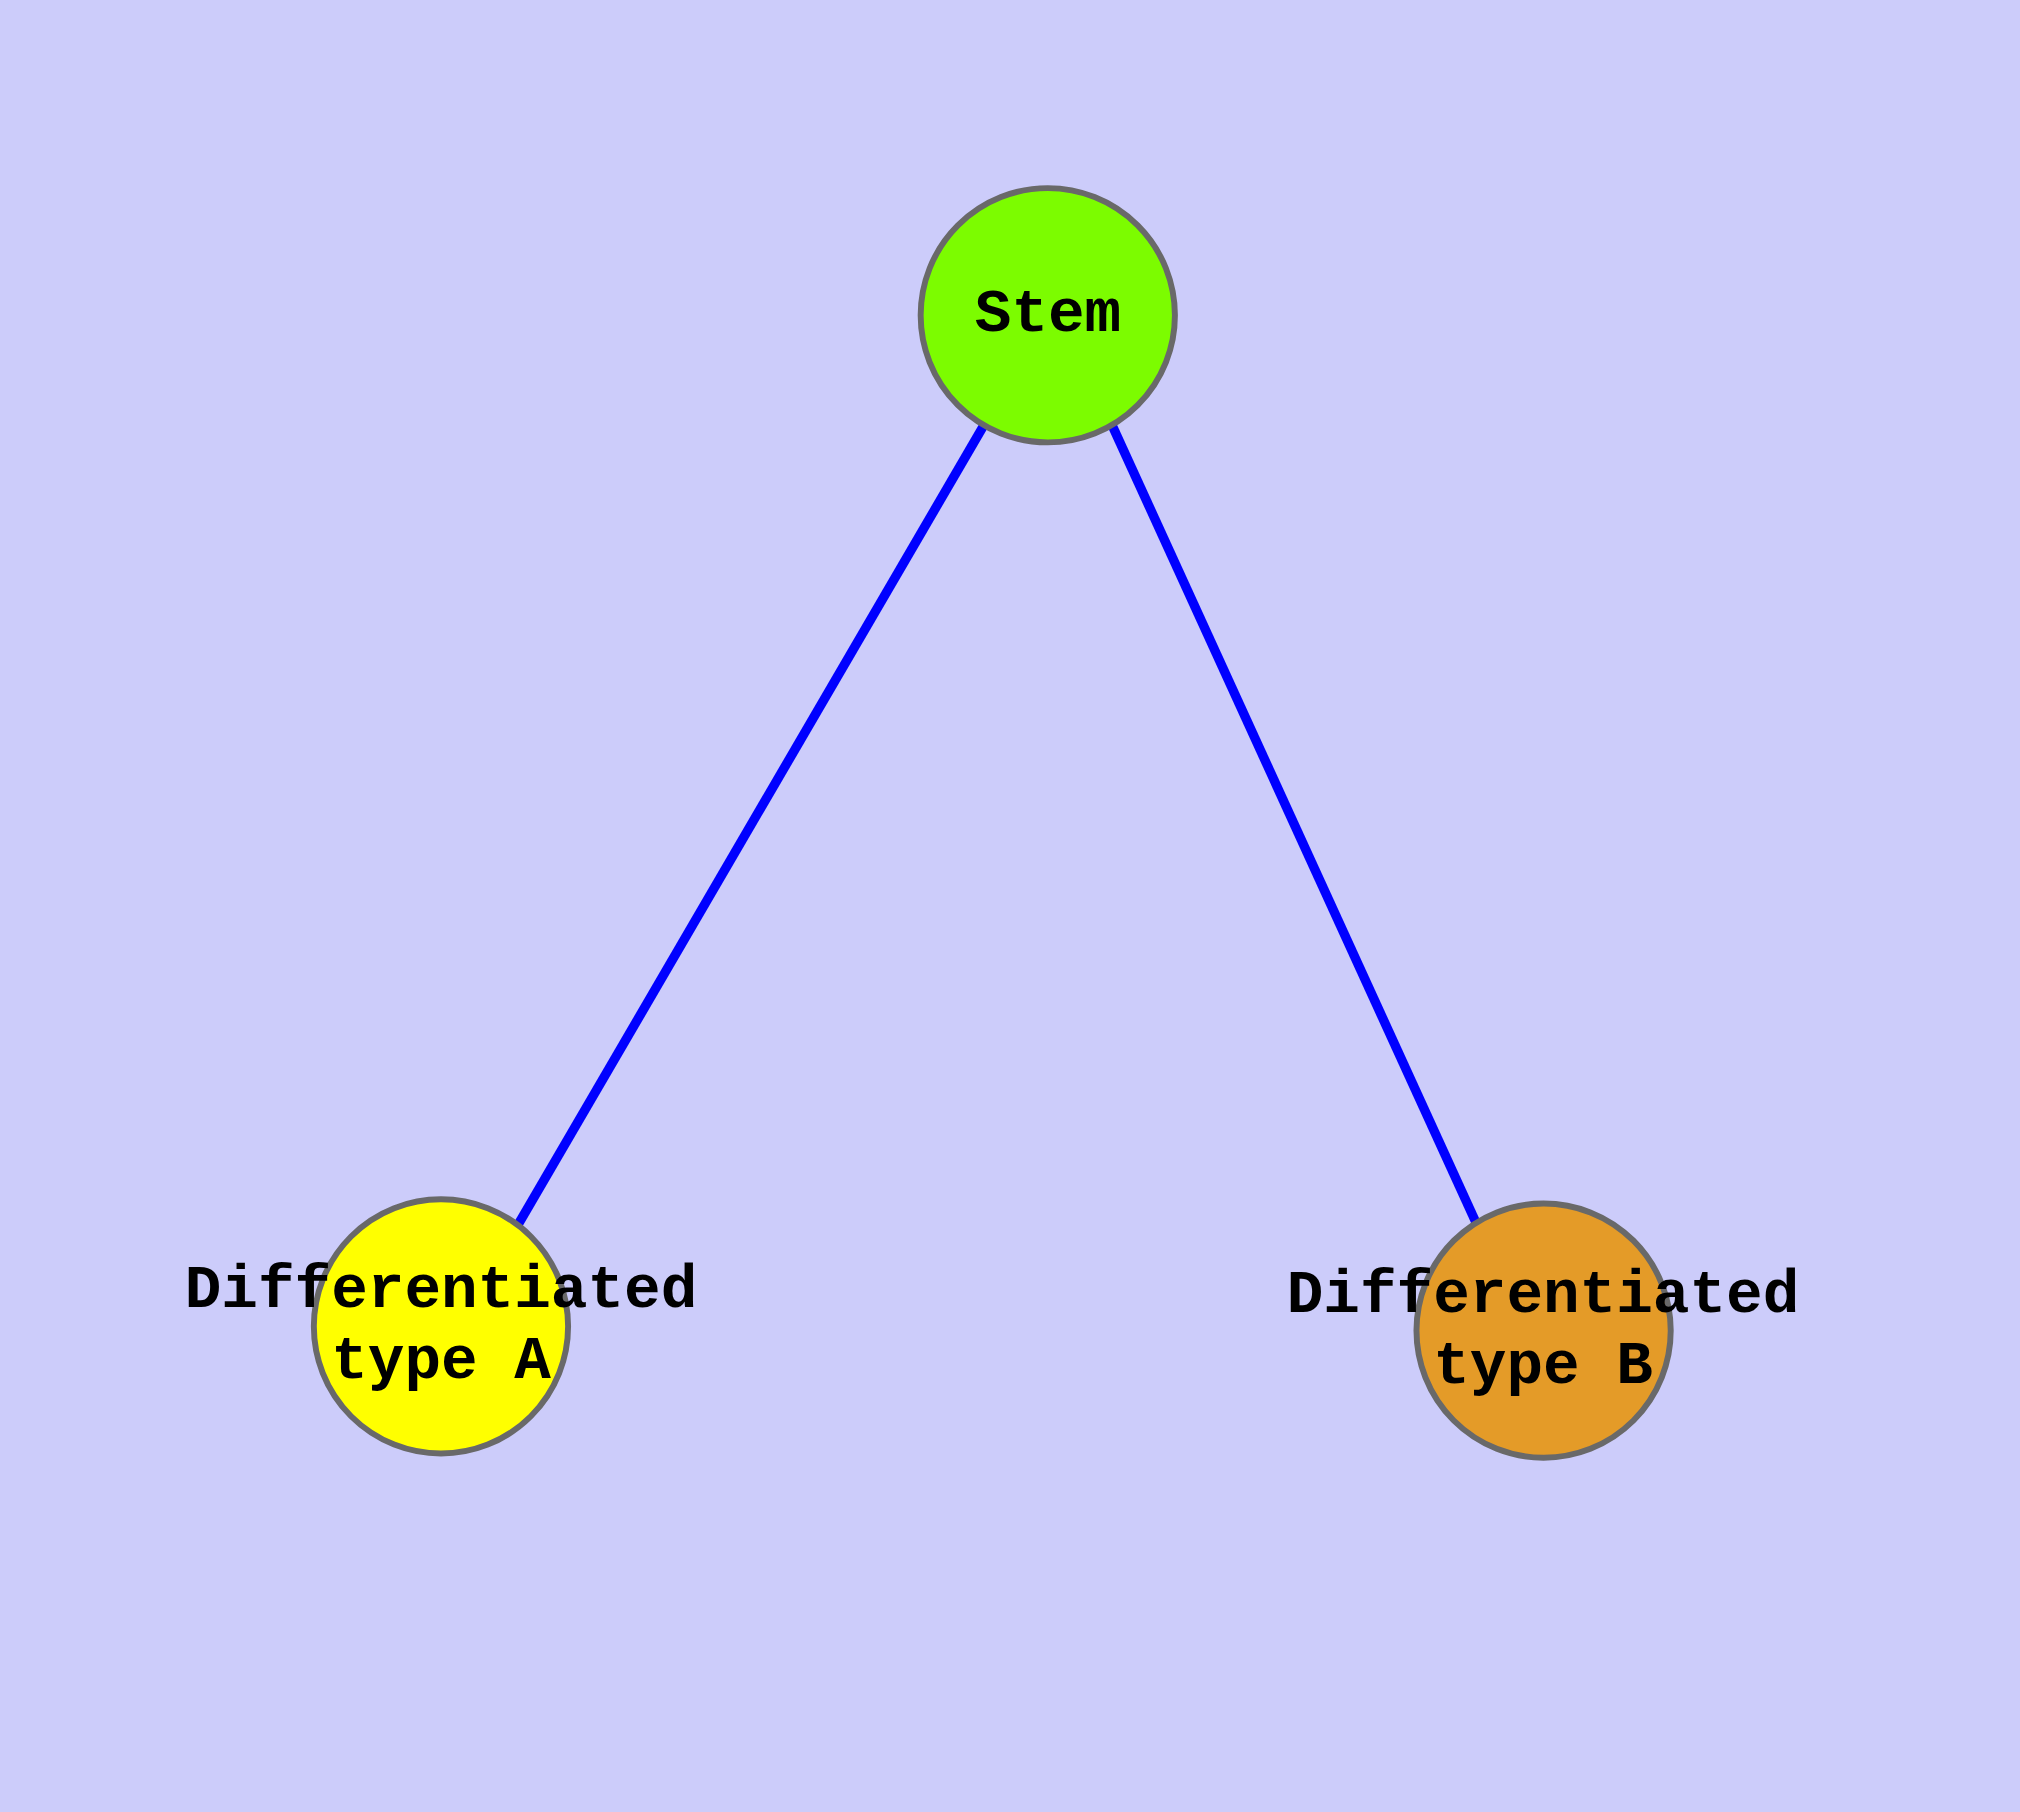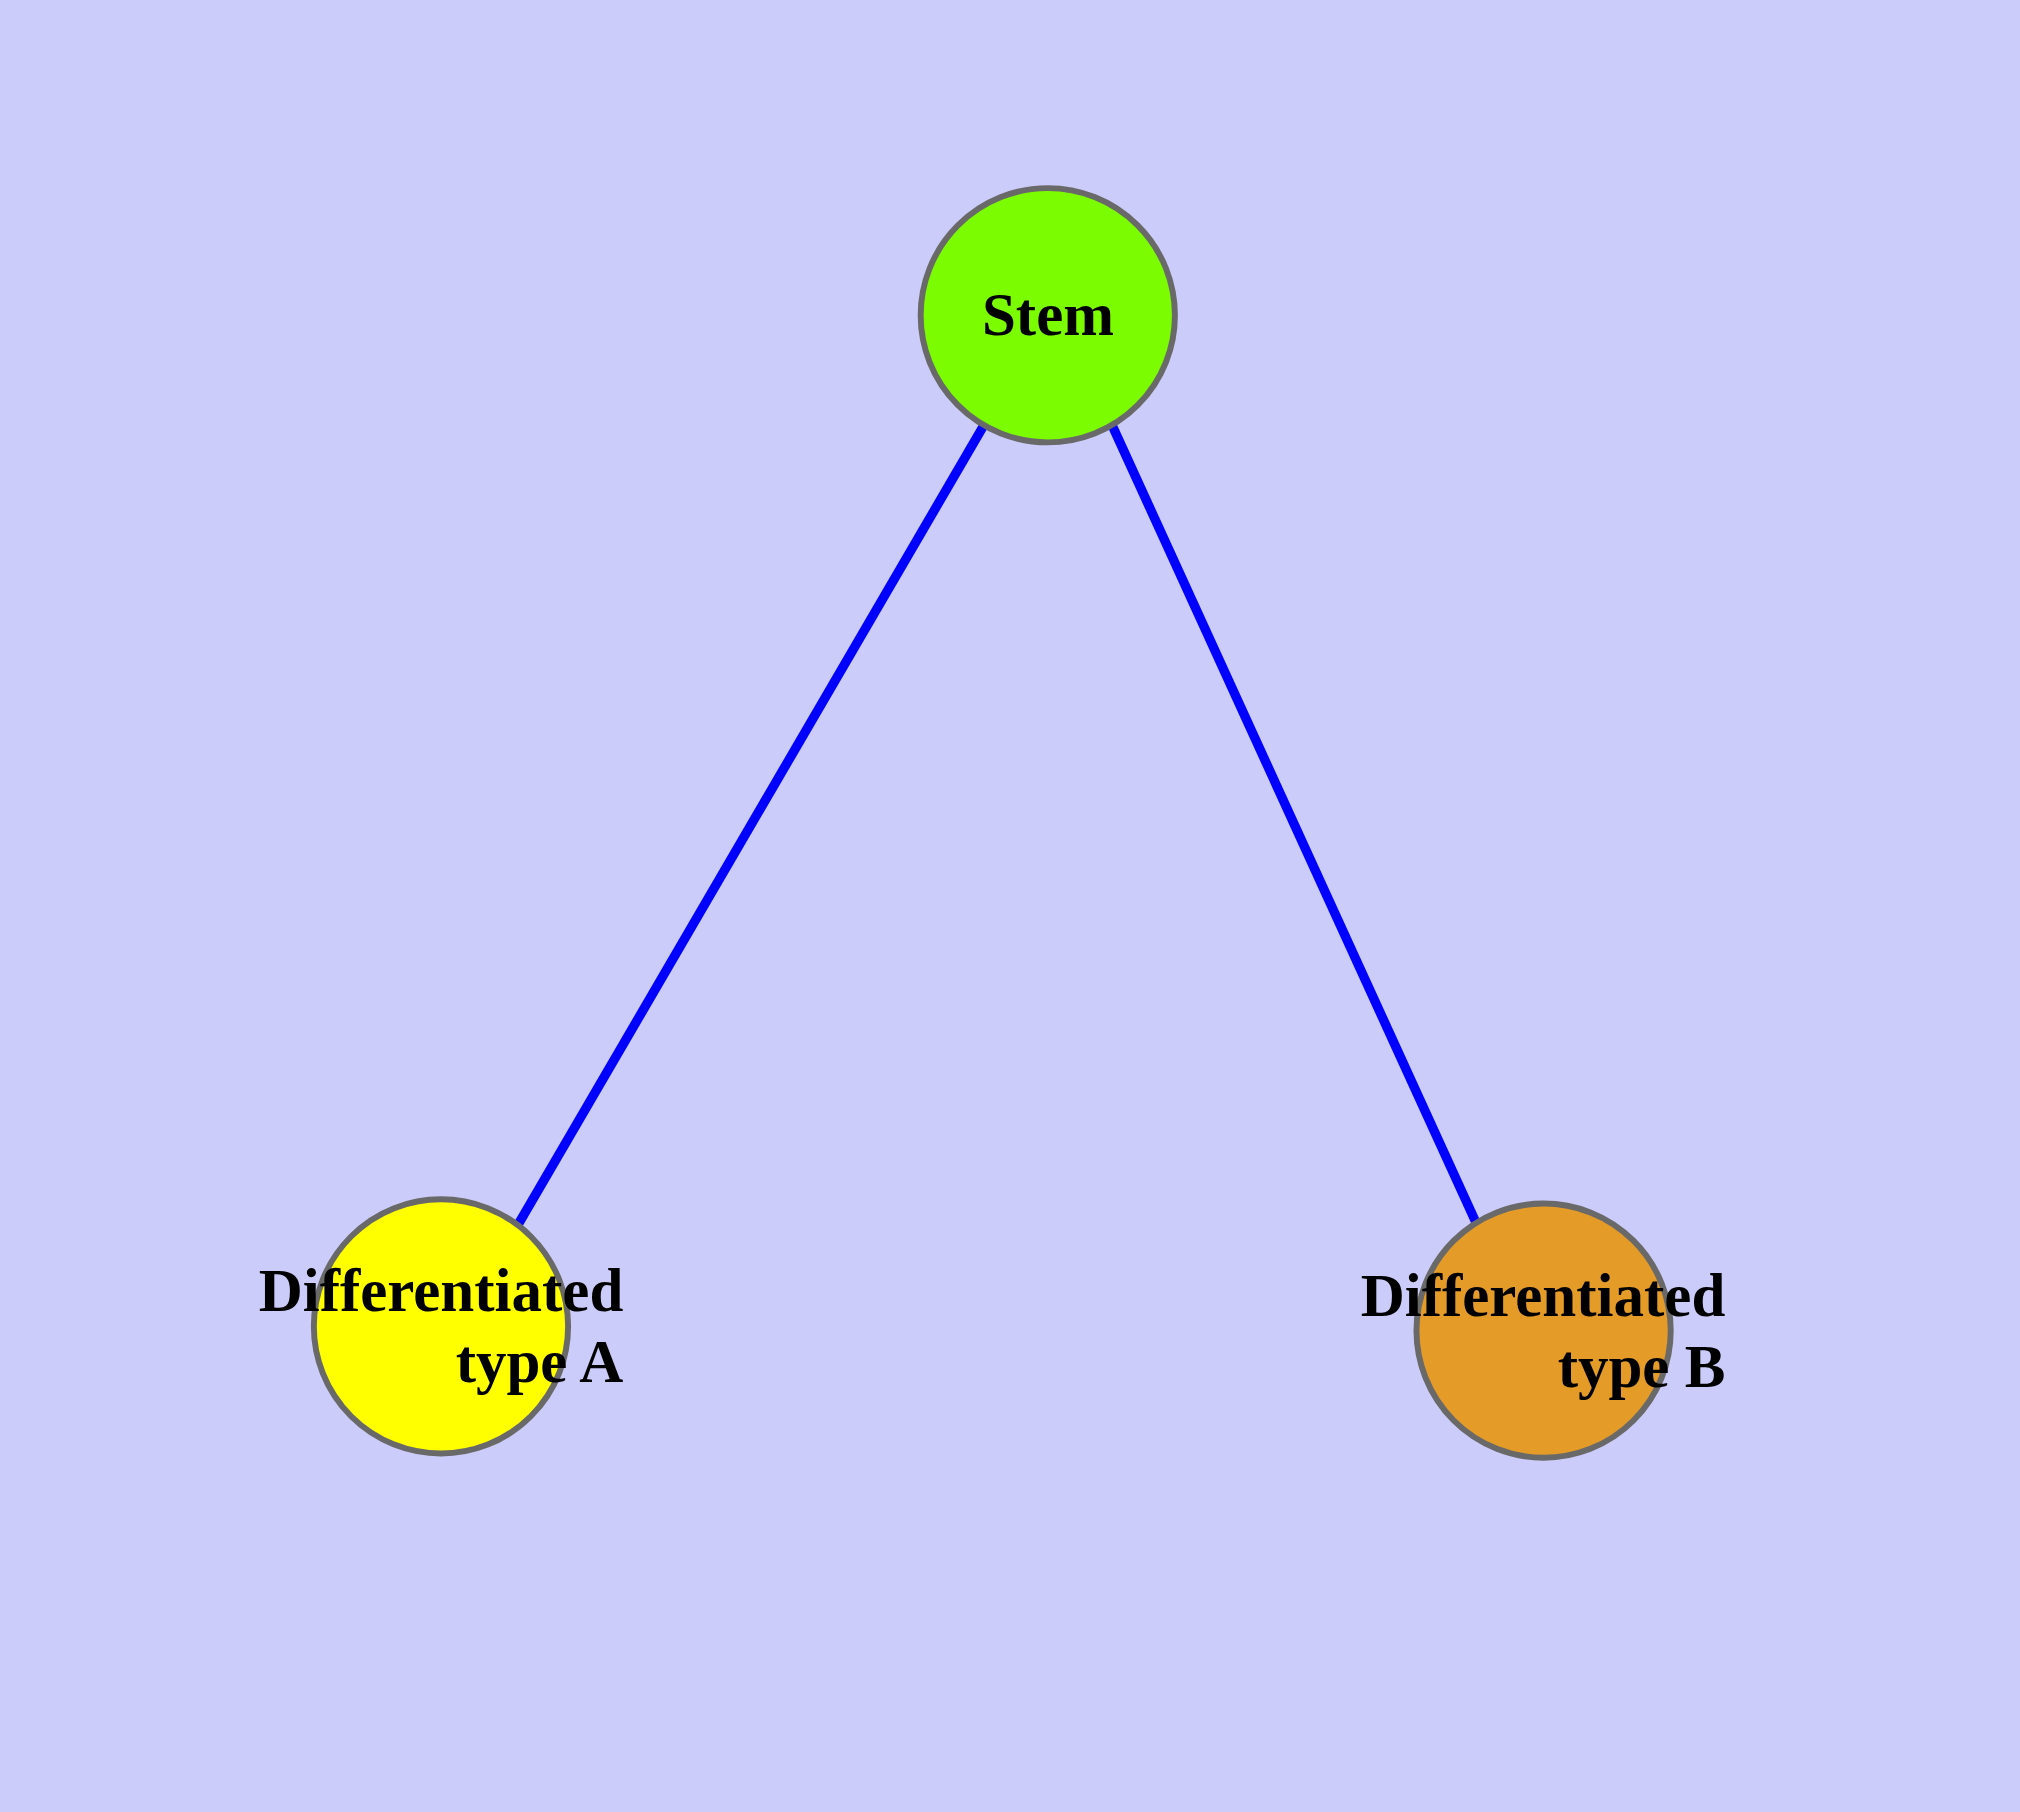--- a/index.html
+++ b/index.html
@@ -22,25 +22,25 @@
     position: absolute;
     left: 0;
     top: 0;
     width: 2021px;
     height: 1812px;
     display: block;
   }
   .node-label {
     position: absolute;
     color: #000000;
-    font-family: Liberation Serif, serif;
+    font-family: Liberation Mono, monospace;
     font-weight: bold;
     font-size: 61px;
     line-height: 1.17;
-    text-align: right;
+    text-align: center;
     white-space: pre;
     pointer-events: none;
     transform: translate(-50%, -50%);
   }
 </style>
 </head>
 <body>
 
 <div id="canvas" style="background: rgb(204, 204, 250);">
 

